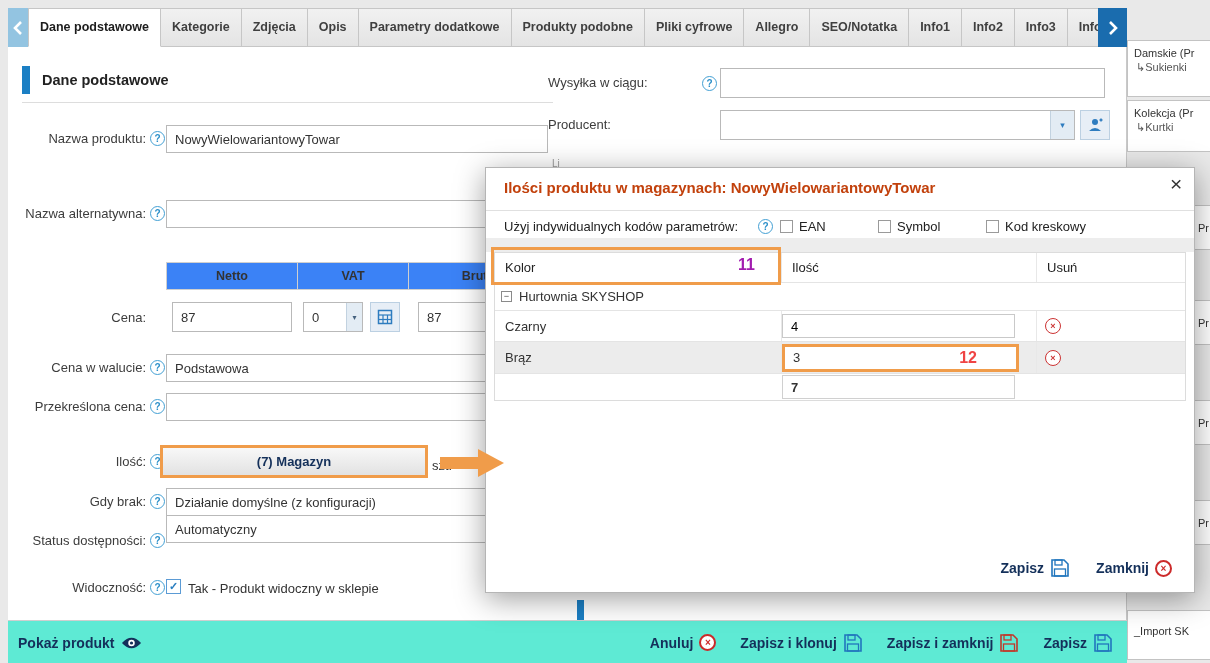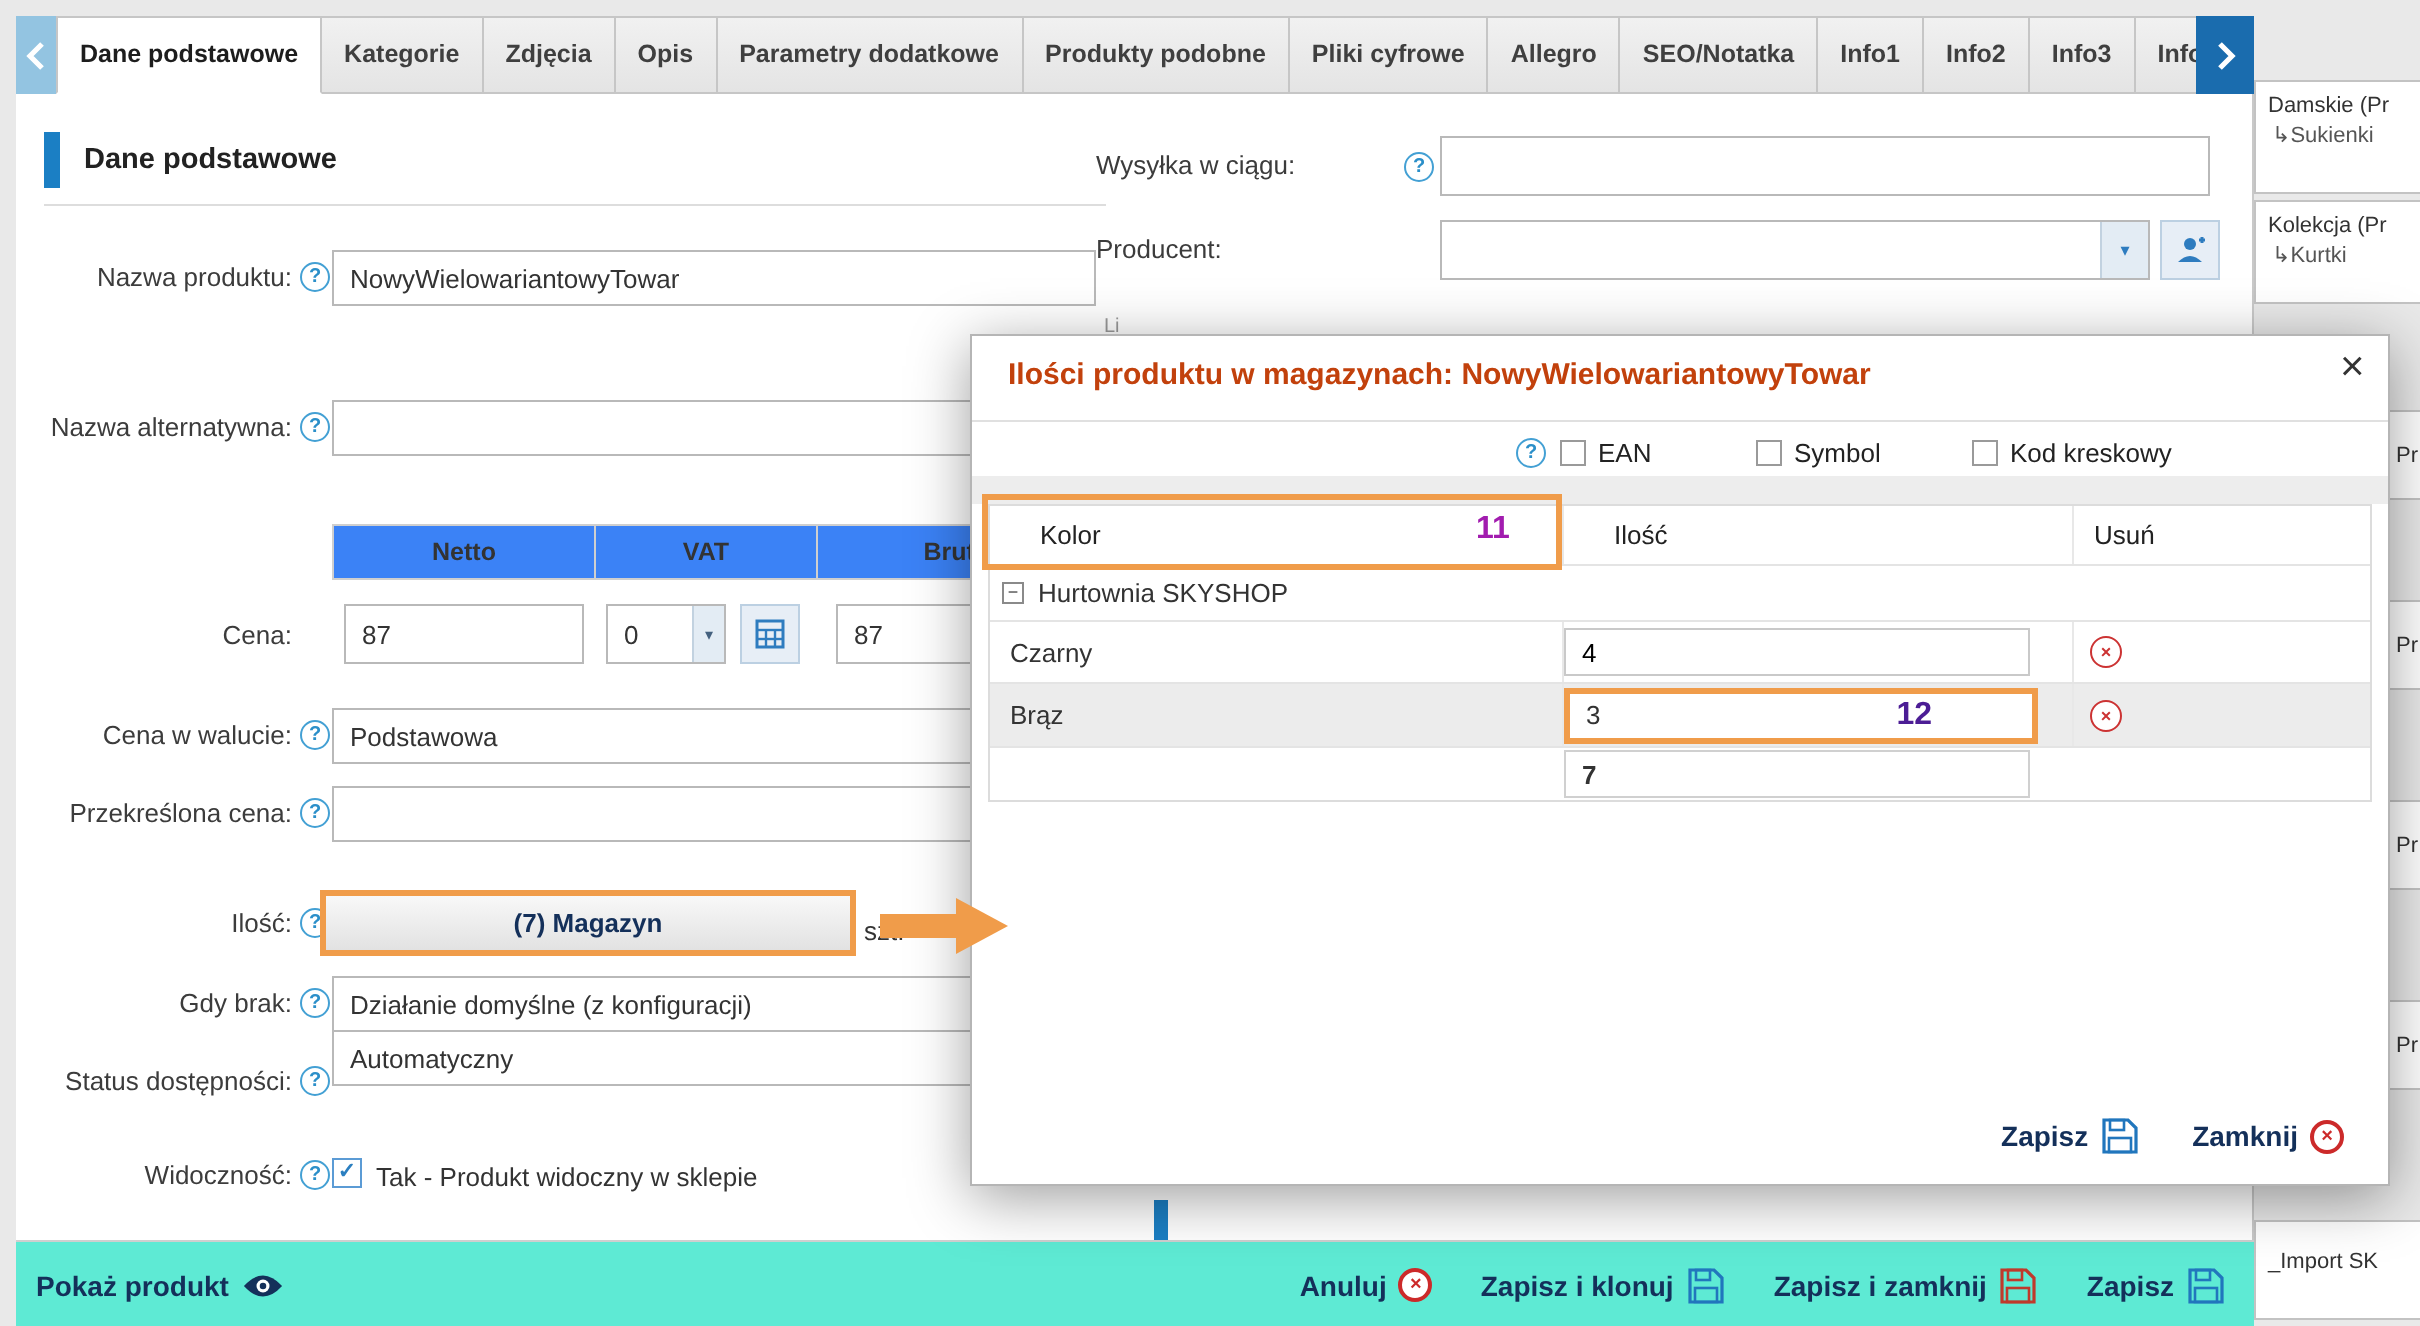--- a/index.html
+++ b/index.html
@@ -54,21 +54,21 @@
   .m-close{position:absolute;left:684px;top:4px;font-size:21px;color:#333;cursor:pointer;line-height:24px}
   .m-div{position:absolute;left:0;top:42px;width:708px;height:1px;background:#e0e0e0}
   .m-strip{position:absolute;left:0;top:70px;width:708px;height:14px;background:#ededed}
   .mtable{position:absolute;left:8px;top:84px;width:692px;border:1px solid #dcdcdc;background:#fff}
   .mrow{display:flex;border-bottom:1px solid #e4e4e4;align-items:center}
   .mrow:last-child{border-bottom:none}
   .mc1{width:287px;align-self:stretch;display:flex;align-items:center;padding-left:10px;border-right:1px solid #e8e8e8}
   .mc2{width:255px;align-self:stretch;display:flex;align-items:center;border-right:1px solid #e8e8e8}
   .mc3{flex:1;align-self:stretch;display:flex;align-items:center;padding-left:8px}
   .mhead{height:30px;font-size:13px;color:#222}
-  .mhead .mc1,.mhead .mc2,.mc2-pad{padding-left:25px}
+  .mhead .mc1,.mhead .mc2,.mc2-pad{padding-left:10px}
   .mgroup{height:28px;font-size:13px;color:#333}
   .collapse-box{display:inline-flex;width:11px;height:11px;border:1px solid #8a8a8a;font-size:9px;line-height:9px;align-items:center;justify-content:center;margin-right:7px;color:#444;background:#fff}
   .mdata{height:31px;font-size:13px}
   .mdata.alt{background:#ececec;height:32px}
   .qty-inp{width:233px;height:24px;border:1px solid #c9c9c9;background:#fff;font-size:13px;padding:0 8px;font-family:inherit;outline:none}
   .qty-orange{width:237px;height:28px;border:3px solid #f09c4a;background:#fff;display:flex;align-items:center;padding:0 8px;font-size:13px}
   .mtotal{height:26px}
   .total-box{width:233px;height:24px;border:1px solid #d0d0d0;display:flex;align-items:center;padding:0 8px;font-weight:700;font-size:13px}
   .del{display:inline-flex;width:16px;height:16px;border-radius:50%;border:1.5px solid #cc3333;color:#cc3333;font-size:9px;font-weight:700;align-items:center;justify-content:center;cursor:pointer;background:#fff}
   .ann-box-11{position:absolute;left:5px;top:79px;width:290px;height:38px;border:3px solid #f09c4a;z-index:5;pointer-events:none}
@@ -255,20 +255,21 @@
 </div>
 <div class="sbitem" style="top:610px;height:50px">
   <div class="t" style="padding-top:14px">_Import SK</div>
 </div>
 
 <div class="modal">
   <div class="m-title">Ilości produktu w magazynach: NowyWielowariantowyTowar</div>
   <div class="m-close">×</div>
   <div class="m-div"></div>
 
+  <div class="abs" style="left:18px;top:51px;font-size:13px;color:#222">Użyj indywidualnych kodów parametrów:</div>
   <span class="help" style="left:272px;top:51px">?</span>
   <div class="chk-plain" style="left:294px;top:52px"></div>
   <div class="abs" style="left:313px;top:51px;font-size:13px;color:#222">EAN</div>
   <div class="chk-plain" style="left:392px;top:52px"></div>
   <div class="abs" style="left:411px;top:51px;font-size:13px;color:#222">Symbol</div>
   <div class="chk-plain" style="left:500px;top:52px"></div>
   <div class="abs" style="left:519px;top:51px;font-size:13px;color:#222">Kod kreskowy</div>
 
   <div class="m-strip"></div>
 
@@ -291,21 +292,21 @@
         </div>
       <div class="mc3">
           <span class="del">×</span>
         </div>
     </div>
     <div class="mrow mdata alt">
       <div class="mc1">Brąz</div>
       <div class="mc2">
         <div class="qty-orange">
           <span>3</span>
-          <span style="margin-left:auto;margin-right:42px;color:#4c1d95;font-weight:700;font-size:16px">12</span>
+          <span style="margin-left:auto;margin-right:31px;color:#ef4444;font-weight:700;font-size:16px">12</span>
         </div>
       </div>
       <div class="mc3">
           <span class="del">×</span>
         </div>
     </div>
     <div class="mrow mtotal">
       <div class="mc1" style="border-right-color:transparent"></div>
       <div class="mc2" style="border-right-color:transparent">
         <div class="total-box">7</div>

